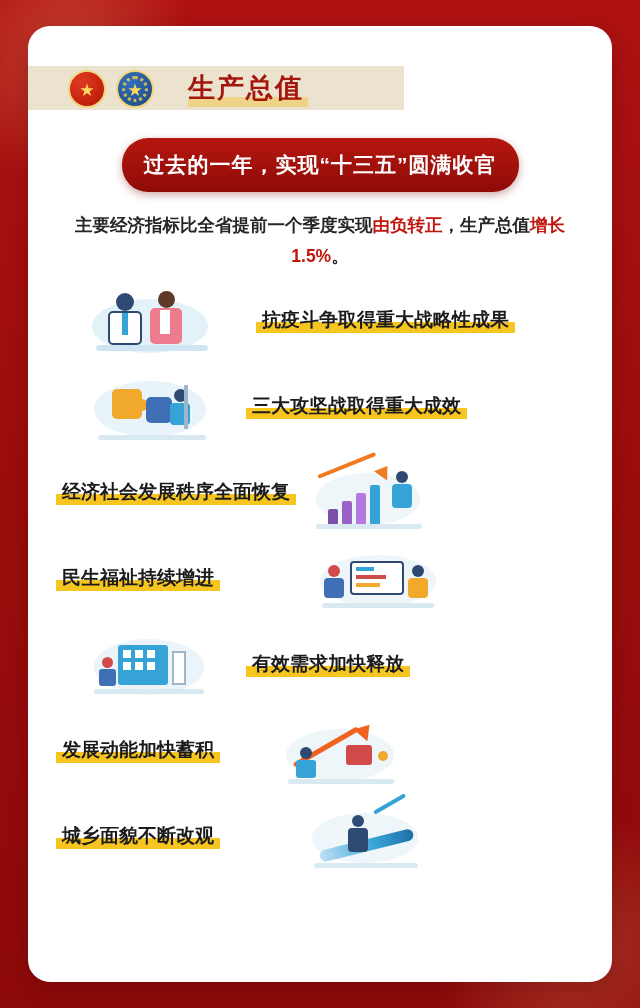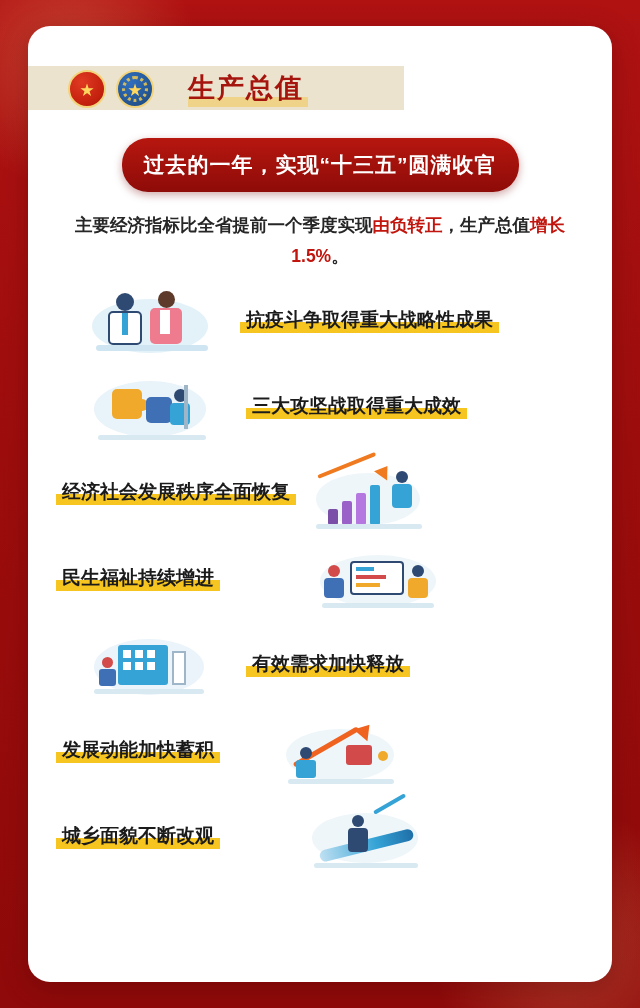--- a/index.html
+++ b/index.html
@@ -172,21 +172,21 @@
   .tri {
     position: absolute; width: 0; height: 0;
   }
 
   
   .pad-l-28 { margin-left: 28px; }
   .pad-l-60 { margin-left: 60px; }
   .pad-l-86 { margin-left: 86px; }
   .pad-l-96 { margin-left: 96px; }
   .gap-14 { margin-left: 14px; }
-  .gap-20 { margin-left: 20px; }
+  .gap-20 { margin-left: 36px; }
   .gap-26 { margin-left: 26px; }
 </style>
 </head>
 <body>
 
 <div class="bg-glow-tl"></div>
 <div class="bg-glow-br"></div>
 
 <div class="card">
 

